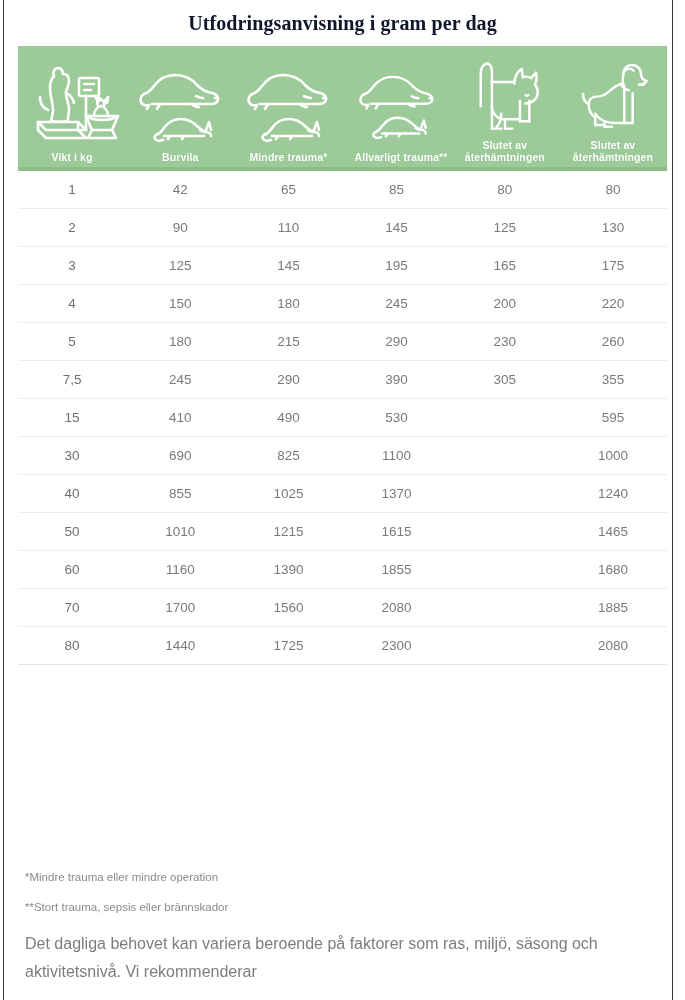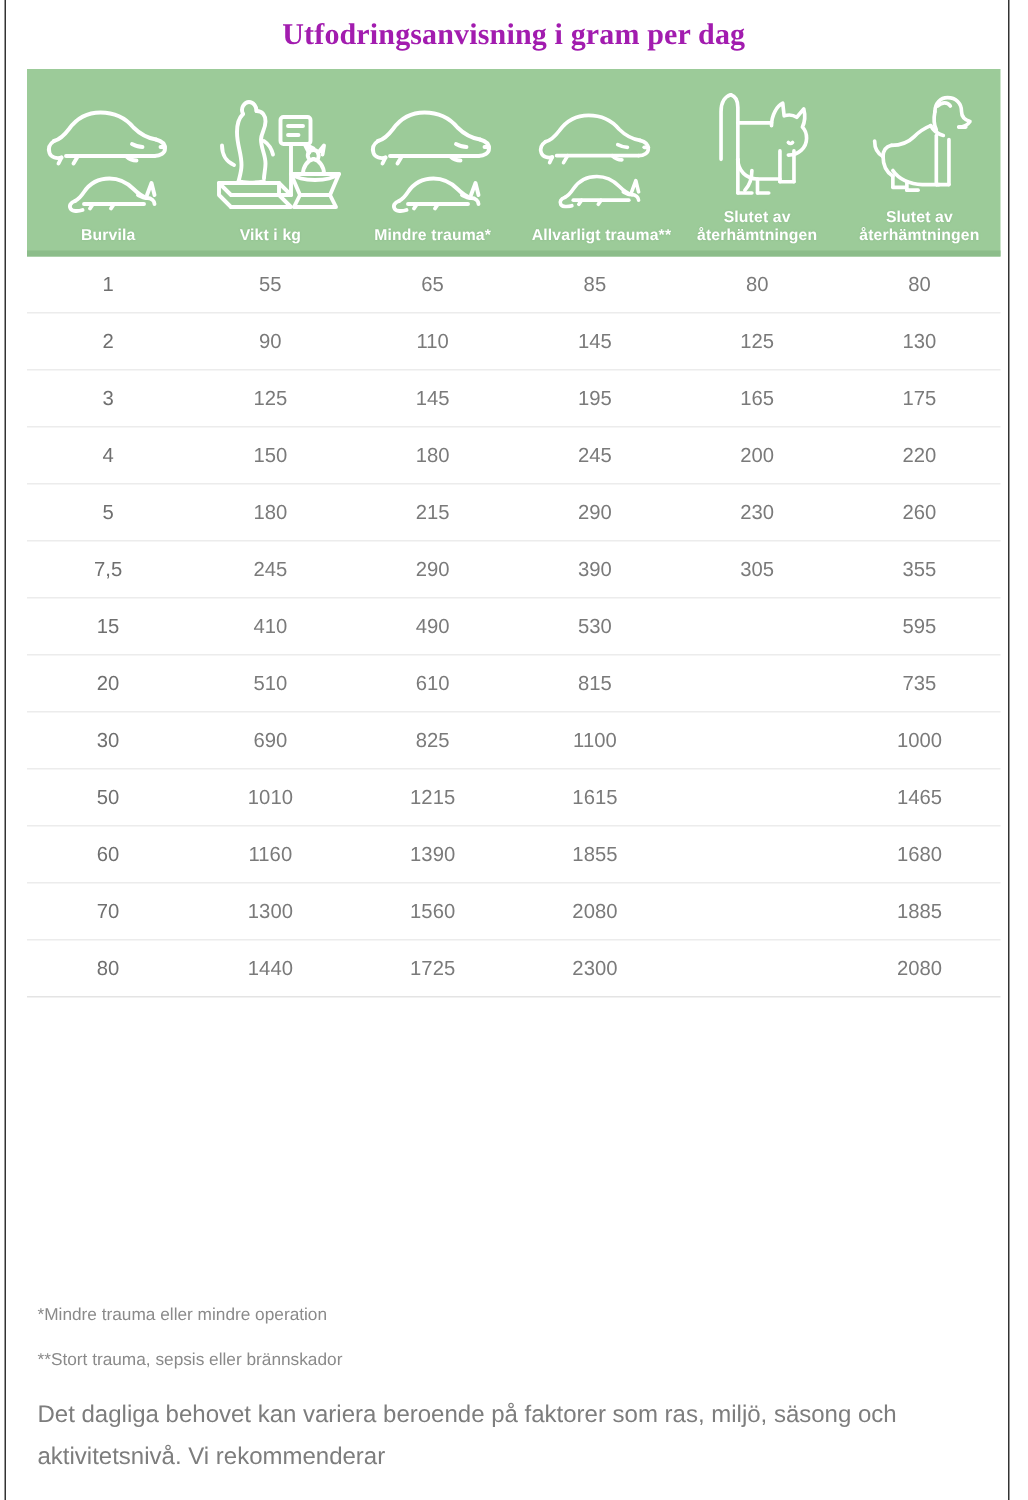--- a/index.html
+++ b/index.html
@@ -35,21 +35,21 @@
     height: 1000px;
     box-sizing: border-box;
   }
 
   
   .title {
     text-align: center;
     font-family: "Liberation Serif", serif;
     font-size: 20px;
     font-weight: 700;
-    color: #a21caf;
+    color: #0f172a;
     letter-spacing: 0.1px;
     padding-top: 12px;
     padding-bottom: 10px;
     margin: 0 18px;
   }
 
   
   .table-wrap {
     position: absolute;
     left: 18px;
@@ -161,73 +161,73 @@
   <h1 class="title">Utfodringsanvisning i gram per dag</h1>
 
   <div class="table-wrap">
 
     <div class="thead">
 
       <div class="th">
         <div class="th-icons">
           <svg class="ico" width="96" height="82" viewBox="0 0 96 82">
 
+            <path d="M30 16c-2-4 1-8 4-8 3 0 5 3 5 6"></path>
+            <path d="M39 14c4 0 6 3 6 7 0 5-3 8-3 12 0 6 3 10 3 16 0 4-1 7-1 10"></path>
+            <path d="M30 16c-3 3-4 7-4 12 0 9 3 14 3 22 0 4-1 7-2 11"></path>
+            <path d="M27 61c4 1 10 1 17 0"></path>
+            <path d="M44 34c3 2 5 5 6 9"></path>
+
+            <path d="M24 50c-5-2-8-7-8-13"></path>
+
+            <path d="M14 62h40l8 8H22z"></path>
+            <path d="M14 62v8l8 8"></path>
+            <path d="M54 62v8"></path>
+            <path d="M22 78h40l-8-8"></path>
+
+            <path d="M62 70V36"></path>
+            <rect x="55" y="18" width="20" height="18" rx="2"></rect>
+            <path d="M60 24h10M60 30h7"></path>
+
+            <path d="M74 46c-2-3 0-6 3-6 3 0 4 3 3 6"></path>
+            <path d="M74 42l-3-6 6 3M80 42l4-5-1 6"></path>
+            <path d="M77 46c4 1 7 5 7 10"></path>
+            <path d="M70 56c0-5 3-9 7-10"></path>
+
+            <path d="M62 56h32l-6 14H68z"></path>
+            <path d="M62 56c4 3 10 4 16 4s12-1 16-4"></path>
+            <path d="M68 70l-4 8h28l-4-8"></path>
+          </svg>
+        </div>
+        <div class="th-label">Vikt i kg</div>
+      </div>
+
+      <div class="th">
+        <div class="th-icons">
+          <svg class="ico" width="96" height="82" viewBox="0 0 96 82">
+
             <path d="M12 34c4-1 7-4 10-8 5-7 12-11 21-11 10 0 17 4 22 10 4 4 9 7 15 8"></path>
             <path d="M80 33c4 1 6 3 6 6 0 3-3 5-7 5"></path>
             <path d="M79 44H20"></path>
             <path d="M12 34c-3 2-4 5-3 8 1 3 5 4 8 3"></path>
             <path d="M17 45l-2 4M28 44l-3 5"></path>
             <path d="M60 44c2 2 4 3 7 3"></path>
             <path d="M64 36c2 1 4 2 7 2"></path>
             <path d="M83 38h3"></path>
 
             <path d="M26 74c2-1 4-3 6-6 4-6 10-9 17-9 7 0 12 3 16 7 3 3 6 5 9 6"></path>
             <path d="M74 70l3-8 2 8"></path>
             <path d="M74 72c3 0 5 2 5 4"></path>
             <path d="M72 76H32"></path>
             <path d="M26 74c-3 1-4 3-3 5 1 2 5 2 8 1"></path>
             <path d="M38 76l-2 3M52 76l-2 3"></path>
             <path d="M68 70c2 1 3 2 5 2"></path>
           </svg>
         </div>
         <div class="th-label">Burvila</div>
-      </div>
-
-      <div class="th">
-        <div class="th-icons">
-          <svg class="ico" width="96" height="82" viewBox="0 0 96 82">
-
-            <path d="M30 16c-2-4 1-8 4-8 3 0 5 3 5 6"></path>
-            <path d="M39 14c4 0 6 3 6 7 0 5-3 8-3 12 0 6 3 10 3 16 0 4-1 7-1 10"></path>
-            <path d="M30 16c-3 3-4 7-4 12 0 9 3 14 3 22 0 4-1 7-2 11"></path>
-            <path d="M27 61c4 1 10 1 17 0"></path>
-            <path d="M44 34c3 2 5 5 6 9"></path>
-
-            <path d="M24 50c-5-2-8-7-8-13"></path>
-
-            <path d="M14 62h40l8 8H22z"></path>
-            <path d="M14 62v8l8 8"></path>
-            <path d="M54 62v8"></path>
-            <path d="M22 78h40l-8-8"></path>
-
-            <path d="M62 70V36"></path>
-            <rect x="55" y="18" width="20" height="18" rx="2"></rect>
-            <path d="M60 24h10M60 30h7"></path>
-
-            <path d="M74 46c-2-3 0-6 3-6 3 0 4 3 3 6"></path>
-            <path d="M74 42l-3-6 6 3M80 42l4-5-1 6"></path>
-            <path d="M77 46c4 1 7 5 7 10"></path>
-            <path d="M70 56c0-5 3-9 7-10"></path>
-
-            <path d="M62 56h32l-6 14H68z"></path>
-            <path d="M62 56c4 3 10 4 16 4s12-1 16-4"></path>
-            <path d="M68 70l-4 8h28l-4-8"></path>
-          </svg>
-        </div>
-        <div class="th-label">Vikt i kg</div>
       </div>
 
       <div class="th">
         <div class="th-icons">
           <svg class="ico" width="96" height="82" viewBox="0 0 96 82">
             <path d="M12 34c4-1 7-4 10-8 5-7 12-11 21-11 10 0 17 4 22 10 4 4 9 7 15 8"></path>
             <path d="M80 33c4 1 6 3 6 6 0 3-3 5-7 5"></path>
             <path d="M79 44H20"></path>
             <path d="M12 34c-3 2-4 5-3 8 1 3 5 4 8 3"></path>
             <path d="M17 45l-2 4M28 44l-3 5"></path>
@@ -328,21 +328,21 @@
           </svg>
         </div>
         <div class="th-label">Slutet av återhämtningen</div>
       </div>
 
     </div>
 
     <div class="tbody" id="tbody">
         <div class="tr">
           <div class="td weight">1</div>
-          <div class="td">55</div>
+          <div class="td">42</div>
           <div class="td">65</div>
           <div class="td">85</div>
           <div class="td">80</div>
           <div class="td">80</div>
         </div>
         <div class="tr">
           <div class="td weight">2</div>
           <div class="td">90</div>
           <div class="td">110</div>
           <div class="td">145</div>
@@ -383,54 +383,54 @@
         </div>
         <div class="tr">
           <div class="td weight">15</div>
           <div class="td">410</div>
           <div class="td">490</div>
           <div class="td">530</div>
           <div class="td"></div>
           <div class="td">595</div>
         </div>
         <div class="tr">
-          <div class="td weight">20</div>
-          <div class="td">510</div>
-          <div class="td">610</div>
-          <div class="td">815</div>
-          <div class="td"></div>
-          <div class="td">735</div>
-        </div>
-        <div class="tr">
           <div class="td weight">30</div>
           <div class="td">690</div>
           <div class="td">825</div>
           <div class="td">1100</div>
           <div class="td"></div>
           <div class="td">1000</div>
         </div>
         <div class="tr">
+          <div class="td weight">40</div>
+          <div class="td">855</div>
+          <div class="td">1025</div>
+          <div class="td">1370</div>
+          <div class="td"></div>
+          <div class="td">1240</div>
+        </div>
+        <div class="tr">
           <div class="td weight">50</div>
           <div class="td">1010</div>
           <div class="td">1215</div>
           <div class="td">1615</div>
           <div class="td"></div>
           <div class="td">1465</div>
         </div>
         <div class="tr">
           <div class="td weight">60</div>
           <div class="td">1160</div>
           <div class="td">1390</div>
           <div class="td">1855</div>
           <div class="td"></div>
           <div class="td">1680</div>
         </div>
         <div class="tr">
           <div class="td weight">70</div>
-          <div class="td">1300</div>
+          <div class="td">1700</div>
           <div class="td">1560</div>
           <div class="td">2080</div>
           <div class="td"></div>
           <div class="td">1885</div>
         </div>
         <div class="tr">
           <div class="td weight">80</div>
           <div class="td">1440</div>
           <div class="td">1725</div>
           <div class="td">2300</div>

